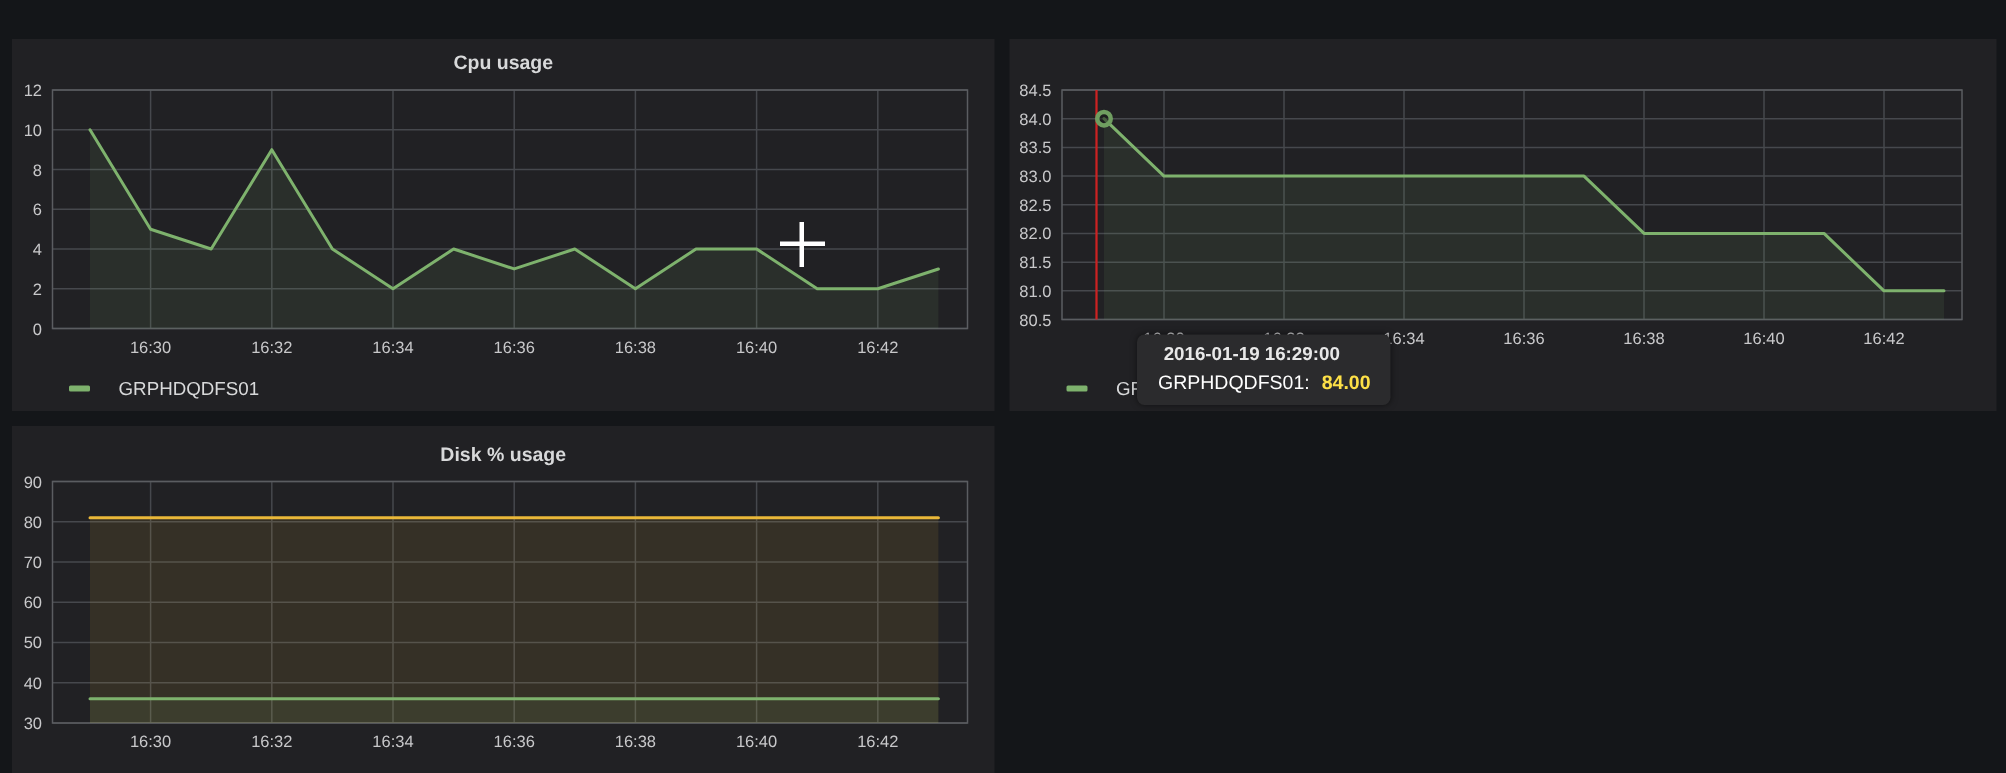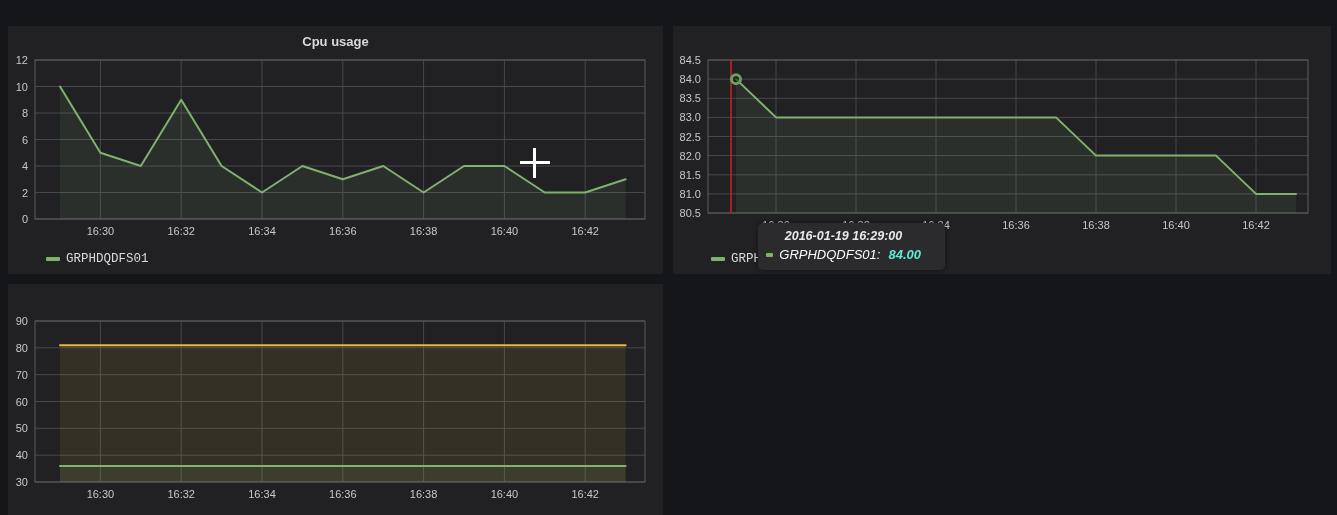--- a/index.html
+++ b/index.html
@@ -8,32 +8,32 @@
   .panel{position:absolute;background:#212124;overflow:hidden;}
   .panel-cpu{left:8px;top:10px;width:655px;height:248px;}
   .panel-mem{left:673px;top:10px;width:658px;height:248px;}
   .panel-disk{left:8px;top:268px;width:655px;height:247px;}
   .panel-title{position:absolute;left:0;right:0;top:0;text-align:center;color:#d8d9da;
     font-size:13px;font-weight:bold;padding-top:8px;cursor:pointer;z-index:2;}
   .panel-disk .panel-title{padding-top:11px;}
   svg.chart{position:absolute;left:0;top:0;display:block;}
   svg.chart text.tick{fill:#c8c8ca;font-size:11px;font-family:"Liberation Sans",sans-serif;}
   .legend{position:absolute;left:38px;top:226px;display:flex;align-items:center;gap:15px;z-index:1;}
-  .legend-item{display:flex;align-items:center;gap:6px;cursor:pointer;font-family:Liberation Mono, monospace;}
+  .legend-item{display:flex;align-items:center;gap:19px;cursor:pointer;}
   .legend-item .dash{display:inline-block;width:14px;height:4px;border-radius:1px;}
   .legend-item .lbl{color:#d8d9da;font-size:12.5px;}
   
-  .graph-tooltip{position:absolute;left:85px;top:197px;width:187px;height:47px;box-sizing:border-box;
+  .graph-tooltip{position:absolute;left:85px;top:197px;width:169px;height:47px;box-sizing:border-box;
     background:#2b2b2d;border-radius:5px;padding:6px 24px 5px 8px;z-index:6;
-    box-shadow:0 0 4px rgba(0,0,0,0.5);font-style:italic;}
+    box-shadow:0 0 4px rgba(0,0,0,0.5);}
   .tt-time{color:#e8e8e8;font-size:12.5px;font-weight:bold;text-align:center;white-space:nowrap;}
   .tt-row{display:flex;align-items:center;margin-top:4px;white-space:nowrap;}
   .tt-row .dash{display:inline-block;width:14px;height:4px;border-radius:1px;margin-right:6px;}
   .tt-series{color:#ffffff;font-size:13px;}
-  .tt-value{color:#5eead4;font-size:13px;font-weight:bold;margin-left:8px;}
+  .tt-value{color:#fde047;font-size:13px;font-weight:bold;margin-left:8px;}
   
   .cursor-cross{position:absolute;left:512px;top:122px;width:30px;height:30px;z-index:5;pointer-events:none;}
   .cursor-cross i{position:absolute;background:#ffffff;display:block;}
   .cursor-cross i.v{left:13px;top:0;width:3px;height:30px;}
   .cursor-cross i.h{top:13px;left:0;width:30px;height:3px;}
 </style>
 </head>
 <body>
 
 <div class="dashboard">
@@ -135,20 +135,21 @@
       <div class="tt-time">2016-01-19 16:29:00</div>
       <div class="tt-row">
         <span class="dash" id="tt-dash" style="background: rgb(126, 178, 109);"></span>
         <span class="tt-series">GRPHDQDFS01:</span>
         <span class="tt-value">84.00</span>
       </div>
     </div>
   </section>
 
   <section class="panel panel-disk">
+    <div class="panel-title">Disk % usage</div>
     <svg class="chart" width="655" height="247" viewBox="0 0 655 247">
         <line x1="27" x2="637" y1="198.0" y2="198.0" stroke="#46484d" stroke-width="1"></line>
         <text x="20" y="202" text-anchor="end" class="tick">30</text>
         <line x1="27" x2="637" y1="171.2" y2="171.2" stroke="#46484d" stroke-width="1"></line>
         <text x="20" y="175.2" text-anchor="end" class="tick">40</text>
         <line x1="27" x2="637" y1="144.3" y2="144.3" stroke="#46484d" stroke-width="1"></line>
         <text x="20" y="148.3" text-anchor="end" class="tick">50</text>
         <line x1="27" x2="637" y1="117.5" y2="117.5" stroke="#46484d" stroke-width="1"></line>
         <text x="20" y="121.5" text-anchor="end" class="tick">60</text>
         <line x1="27" x2="637" y1="90.7" y2="90.7" stroke="#46484d" stroke-width="1"></line>

